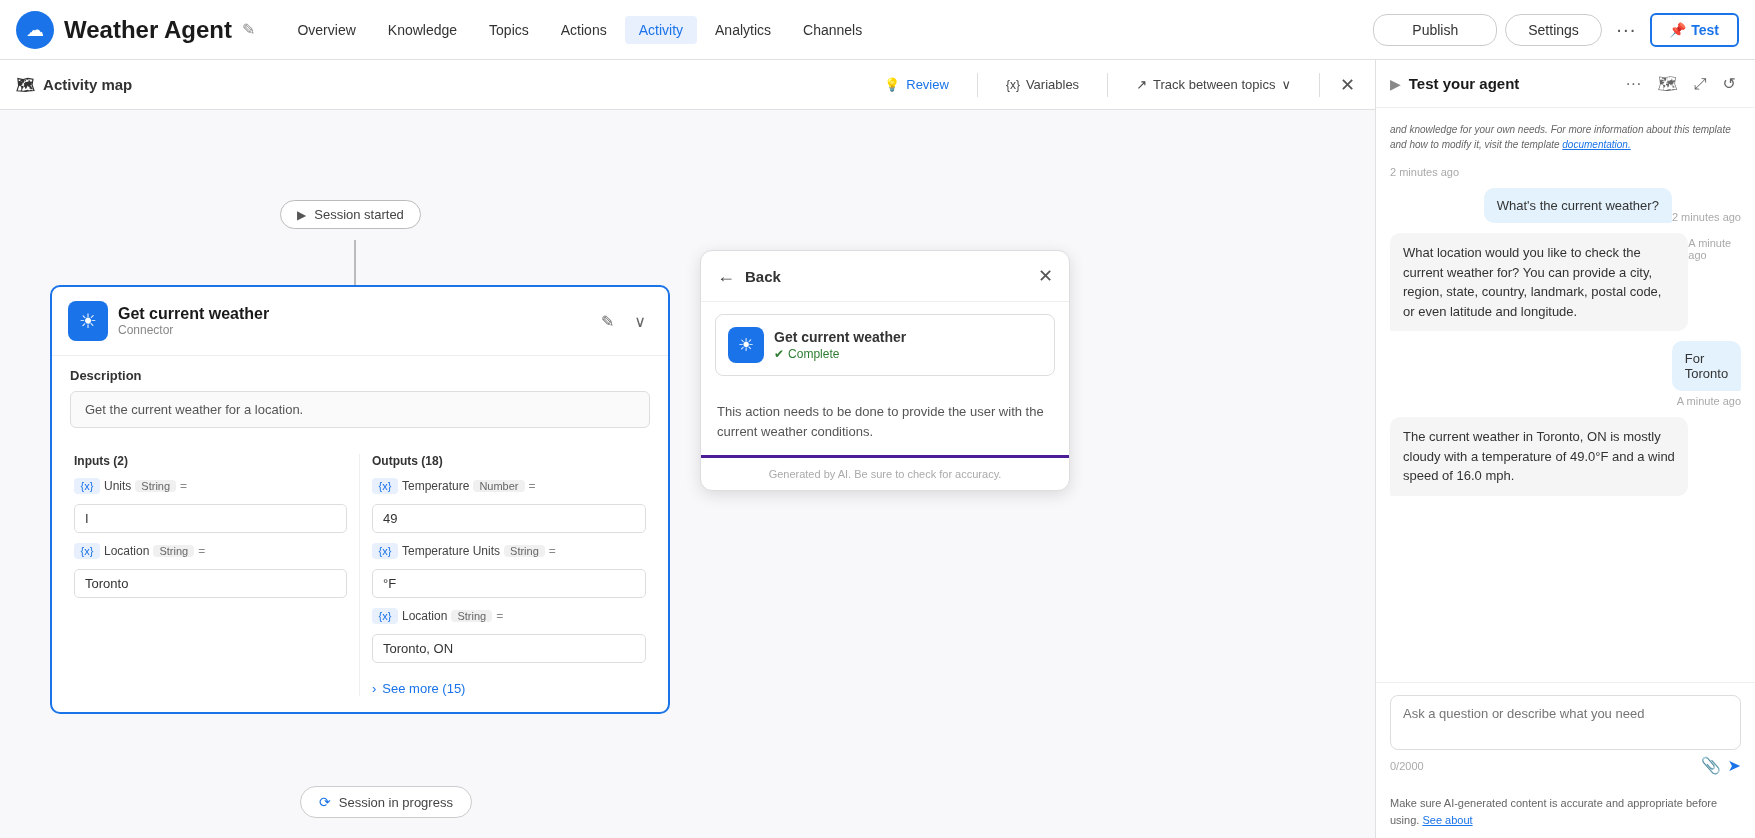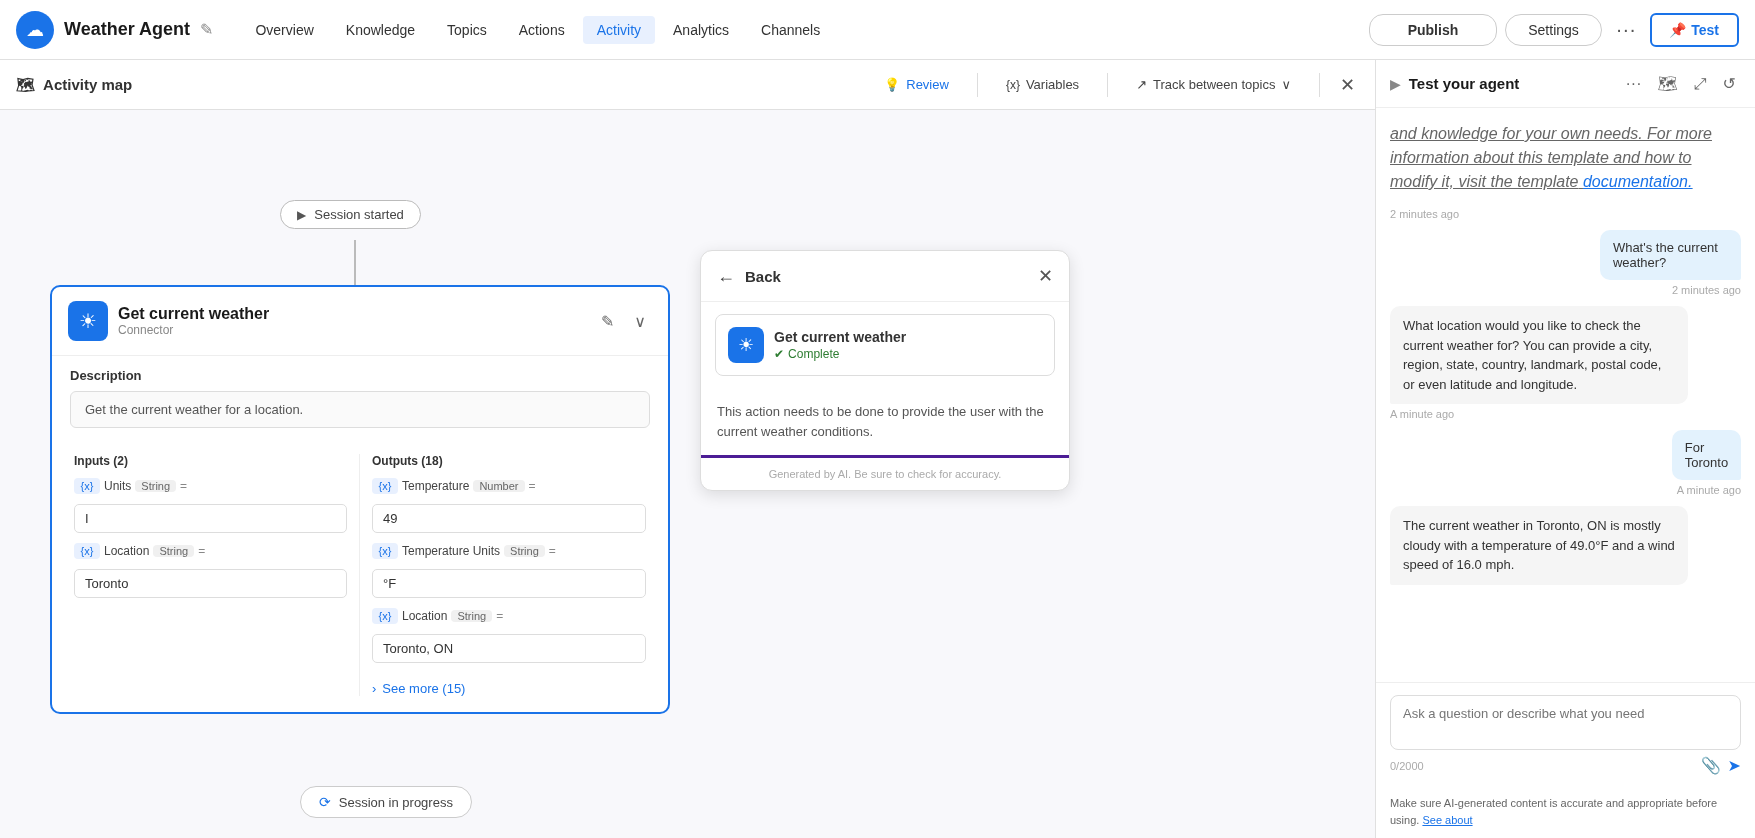--- a/index.html
+++ b/index.html
@@ -9,32 +9,32 @@
     .top-nav {
       display: flex; align-items: center; height: 60px;
       background: #fff; border-bottom: 1px solid #e0e0e0;
       padding: 0 16px; gap: 12px; position: relative; z-index: 10;
     }
     .logo-area { display: flex; align-items: center; gap: 10px; margin-right: 16px; }
     .logo-icon {
       width: 38px; height: 38px; background: #1a73e8; border-radius: 50%;
       display: flex; align-items: center; justify-content: center; color: #fff; font-size: 18px;
     }
-    .app-title { font-size: 18px; font-weight: 600; color: #1a1a1a; }
+    .app-title { font-size: 24px; font-weight: 600; color: #1a1a1a; }
     .edit-icon { color: #888; font-size: 16px; cursor: pointer; }
     .nav-links { display: flex; align-items: center; gap: 4px; flex: 1; text-align: center; }
     .nav-link {
       padding: 6px 14px; border-radius: 4px; color: #333; cursor: pointer;
       font-size: 14px; white-space: nowrap;
     }
     .nav-link.active { background: #e8f0fe; color: #1a73e8; font-weight: 500; }
     .nav-right { display: flex; align-items: center; gap: 8px; margin-left: auto; }
     .btn-publish {
       padding: 7px 38px; border: 1.5px solid #ccc; border-radius: 14px;
-      background: #fff; font-size: 14px; font-weight: 700; cursor: pointer; color: #333;
+      background: #fff; font-size: 14px; font-weight: 400; cursor: pointer; color: #333;
     }
     .btn-settings {
       padding: 7px 22px; border: 1.5px solid #ccc; border-radius: 16px;
       background: #fff; font-size: 14px; font-weight: 500; cursor: pointer; color: #333;
     }
     .btn-more { background: none; border: none; font-size: 20px; cursor: pointer; color: #555; padding: 4px 6px; }
     .btn-test {
       padding: 7px 18px; border: 2px solid #1a73e8; border-radius: 6px;
       background: #fff; font-size: 14px; font-weight: 600; cursor: pointer; color: #1a73e8;
       display: flex; align-items: center; gap: 4px;
@@ -393,34 +393,34 @@
       <div class="test-header-actions">
         <button class="test-action-btn">···</button>
         <button class="test-action-btn">🗺</button>
         <button class="test-action-btn">⤢</button>
         <button class="test-action-btn">↺</button>
       </div>
     </div>
 
     <div class="test-messages">
 
-      <div style="font-style:italic; font-size:16px; color:#666; line-height:1.5;text-decoration:underline;">
+      <div style="font-style:italic; font-size:10px; color:#666; line-height:1.5;">
         <span>and knowledge for your own needs. For more information about this template and how to modify it, visit the template</span>
         <span class="intro-link">documentation.</span>
       </div>
       <div class="msg-time">2 minutes ago</div>
 
-      <div style="align-self:flex-end; display:flex; flex-direction:column; align-items:flex-end;">
+      <div style="align-self:flex-end; display:flex; align-items:flex-end;">
         <div class="msg-user">
           <span>What's the current weather?</span>
         </div>
         <div class="msg-time right">2 minutes ago</div>
       </div>
 
-      <div style="align-self:flex-start; display:flex; flex-direction:column; align-items:flex-start;">
+      <div style="align-self:flex-start; display:flex; align-items:flex-start;">
         <div class="msg-agent">
           <span>What location would you like to check the current weather for? You can provide a city, region, state, country, landmark, postal code, or even latitude and longitude.</span>
         </div>
         <div class="msg-time">A minute ago</div>
       </div>
 
       <div style="align-self:flex-end; display:flex; flex-direction:column; align-items:flex-end;">
         <div class="msg-user">
           <span>For Toronto</span>
         </div>

